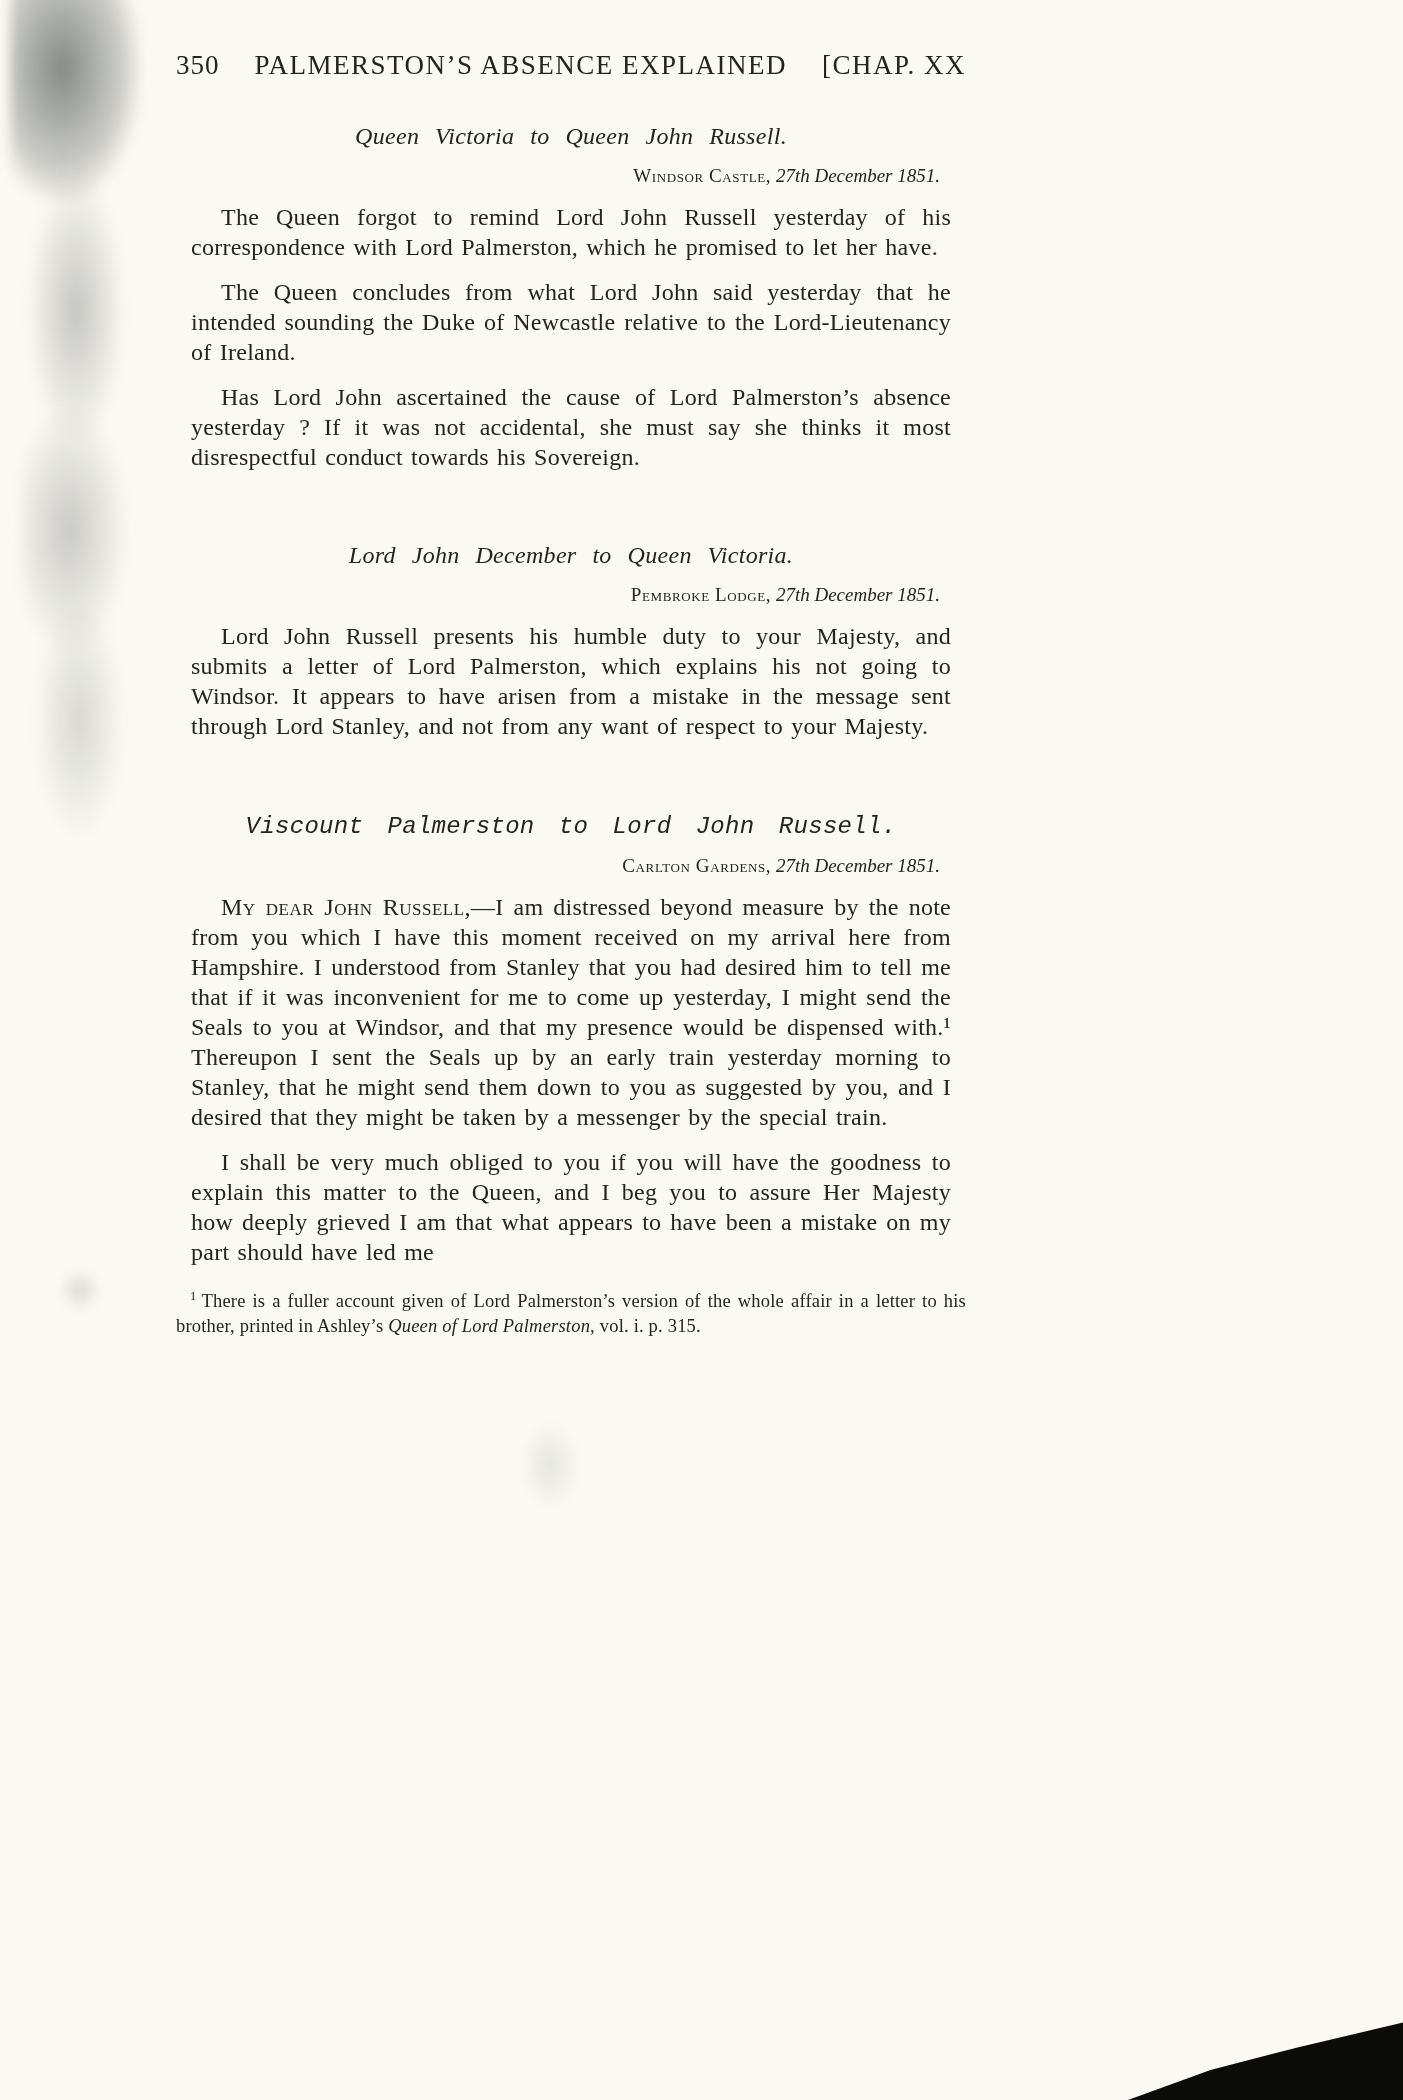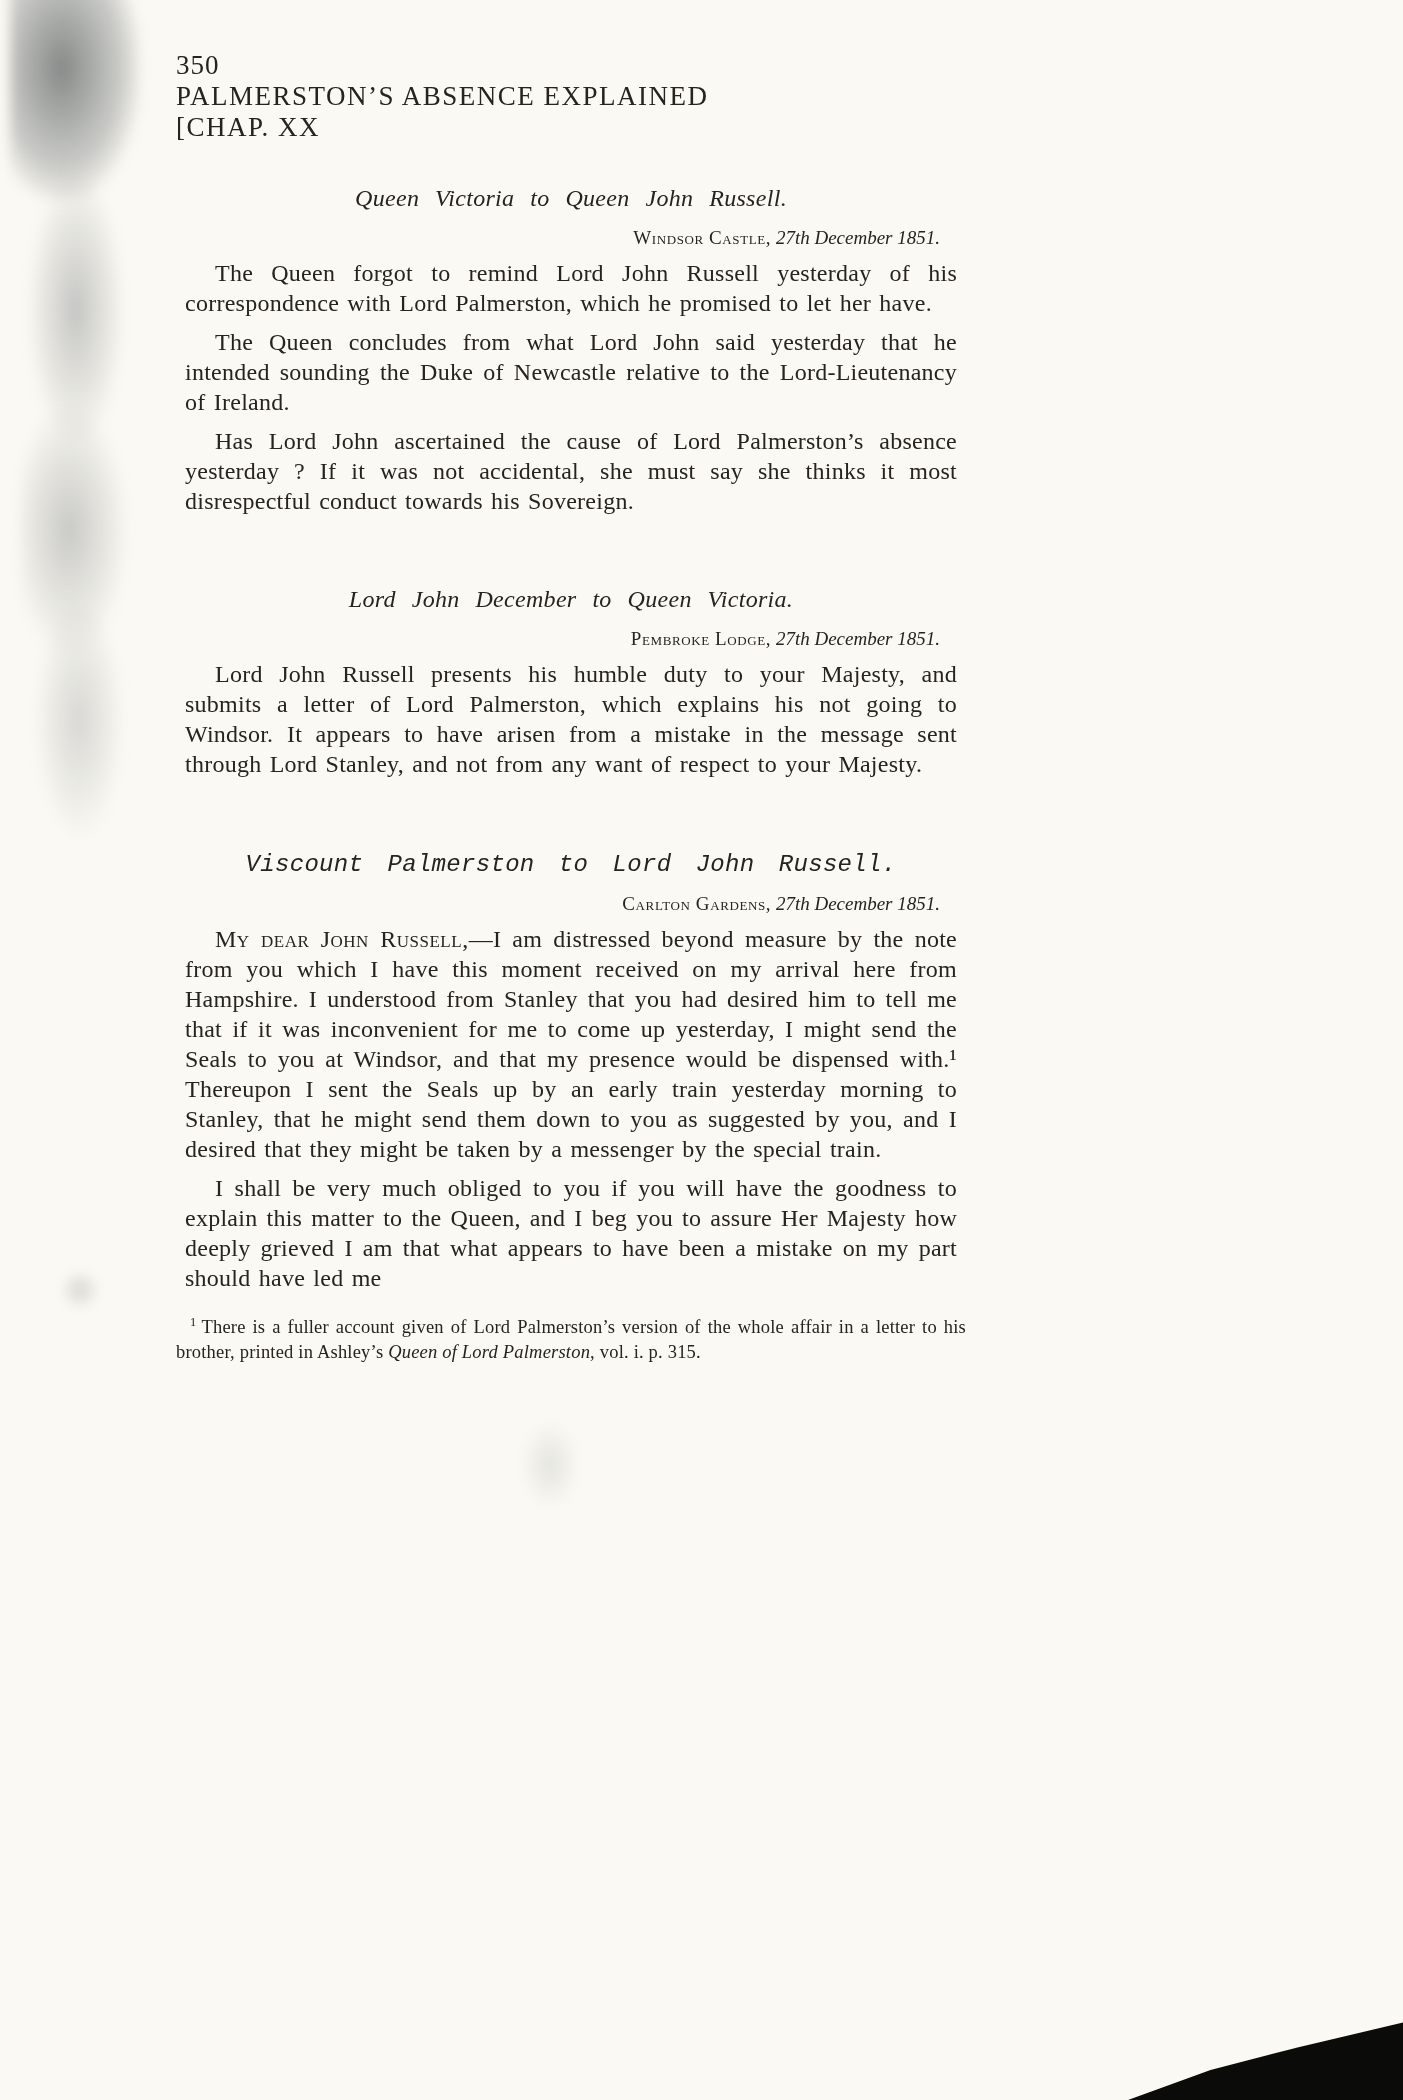--- a/index.html
+++ b/index.html
@@ -19,21 +19,20 @@
     top: 50px;
     width: 790px;
   }
   .header {
     display: flex;
     align-items: baseline;
     justify-content: space-between;
     font-size: 27px;
     letter-spacing: 1.5px;
     white-space: nowrap;
-    flex-direction: column;
   }
   .header .pagenum { letter-spacing: 1px; }
   .letter-heading {
     margin: 0;
     text-align: center;
     font-style: italic;
     font-weight: normal;
     font-size: 24px;
     word-spacing: 0.4em;
     letter-spacing: 0.3px;
@@ -47,21 +46,21 @@
     text-align: right;
     font-size: 19px;
   }
   .dateline .place {
     font-variant: small-caps;
     letter-spacing: 0.6px;
   }
   .dateline .date { font-style: italic; text-align: right; }
   .body-block { margin-top: 8px; }
   .para {
-    margin: 9px;
+    margin: 15px;
     font-size: 24px;
     line-height: 30px;
     text-align: justify;
     text-indent: 30px;
     letter-spacing: 0.25px;
     word-spacing: 2px;
   }
   .smallcaps { font-variant: small-caps; letter-spacing: 0.5px; }
   .footnote {
     margin-top: 22px;

